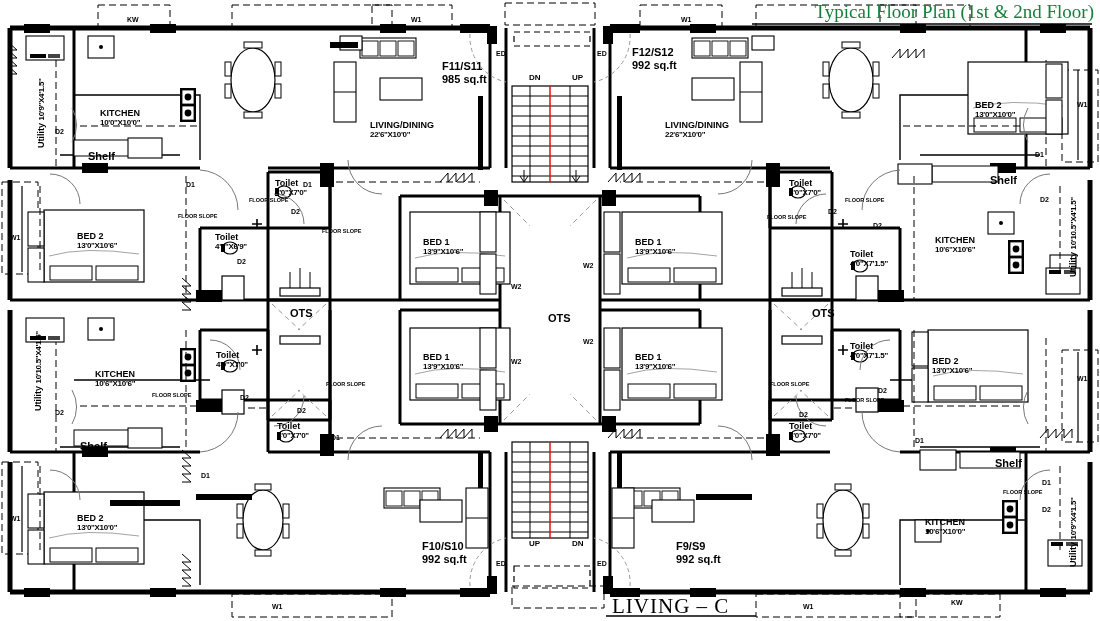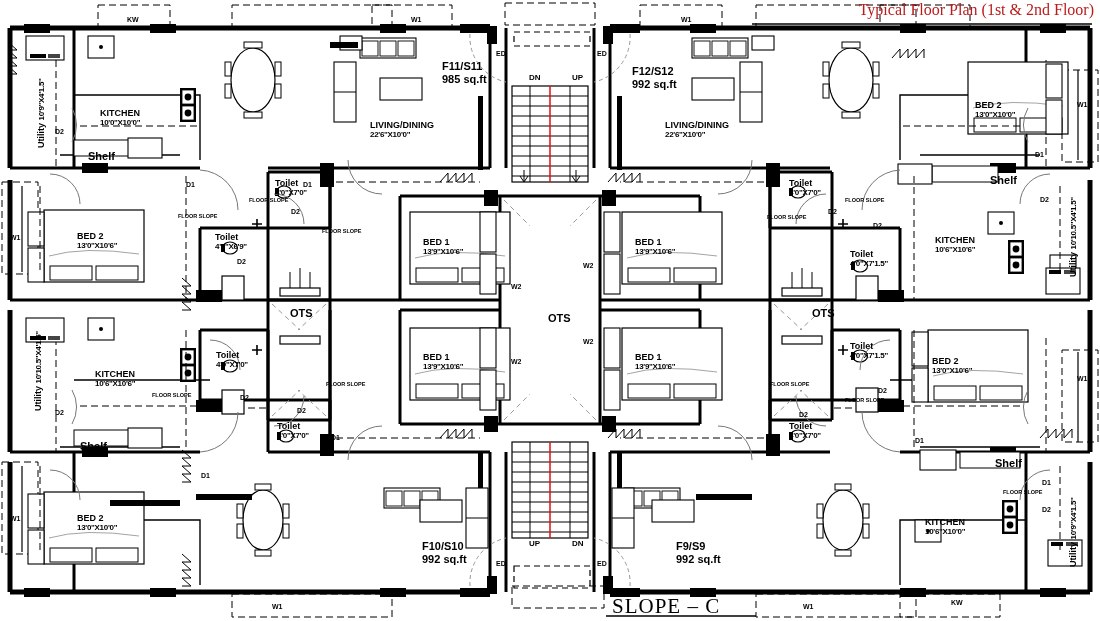--- a/index.html
+++ b/index.html
@@ -1,19 +1,19 @@
 <!DOCTYPE html>
 <html><head>
 <meta charset="utf-8">
 <style>
   html,body{margin:0;padding:0;background:#ffffff;}
   body{font-family:"Liberation Sans",sans-serif;}
   #plan{position:relative;width:1100px;height:621px;background:#fff;overflow:hidden;}
   #plan svg{position:absolute;left:0;top:0;}
-  .ttl{position:absolute;font-family:"Liberation Serif",serif;font-size:16px;color:#b91c1c;white-space:nowrap;}
+  .ttl{position:absolute;font-family:"Liberation Serif",serif;font-size:19px;color:#15803d;white-space:nowrap;}
   .blk{position:absolute;font-family:"Liberation Serif",serif;font-size:21px;letter-spacing:1px;color:#000;white-space:nowrap;}
   .rm{position:absolute;font-size:9px;font-weight:bold;color:#000;line-height:10px;white-space:nowrap;}
   .rm .d{font-size:8px;font-weight:bold;letter-spacing:-0.3px;}
   .unit{position:absolute;font-size:11px;font-weight:bold;color:#000;line-height:13px;white-space:nowrap;}
   .sm{position:absolute;font-size:7px;font-weight:bold;color:#000;white-space:nowrap;}
   .xs{position:absolute;font-size:5.5px;font-weight:bold;color:#000;white-space:nowrap;}
   .stair{position:absolute;font-size:8px;font-weight:bold;color:#000;white-space:nowrap;}
   .ots{position:absolute;font-size:11px;font-weight:bold;color:#000;white-space:nowrap;}
   .vert{transform-origin:0 0;transform:rotate(-90deg);}
   .shelf{position:absolute;font-size:11px;font-weight:bold;white-space:nowrap;}
@@ -557,27 +557,27 @@
         <path d="M22 466 L22 552"></path>
       <path d="M240 592 L384 592"></path>
         <path d="M760 592 L908 592"></path>
     </g>
 
     <path d="M752 24 L1092 24" stroke="#000" stroke-width="1.6"></path>
     <path d="M606 616 L756 616" stroke="#000" stroke-width="1.6"></path>
   </svg>
 
   <div class="ttl" style="right:6px;top:1px;">Typical Floor Plan (1st &amp; 2nd Floor)</div>
-  <div class="blk" style="left:612px;top:594px;">SLOPE – C</div>
+  <div class="blk" style="left:612px;top:594px;">LIVING – C</div>
 
   <div class="unit" style="left:425px;top:60px;margin-left:17px;">
     <span>F11/S11</span><br>
     <span>985 sq.ft</span>
   </div>
-  <div class="unit" style="left:632px;top:65px;">
+  <div class="unit" style="left:632px;top:46px;">
     <span>F12/S12</span><br>
     <span>992 sq.ft</span>
   </div>
   <div class="unit" style="left:422px;top:540px;">
     <span>F10/S10</span><br>
     <span>992 sq.ft</span>
   </div>
   <div class="unit" style="left:676px;top:540px;">
     <span>F9/S9</span><br>
     <span>992 sq.ft</span>

